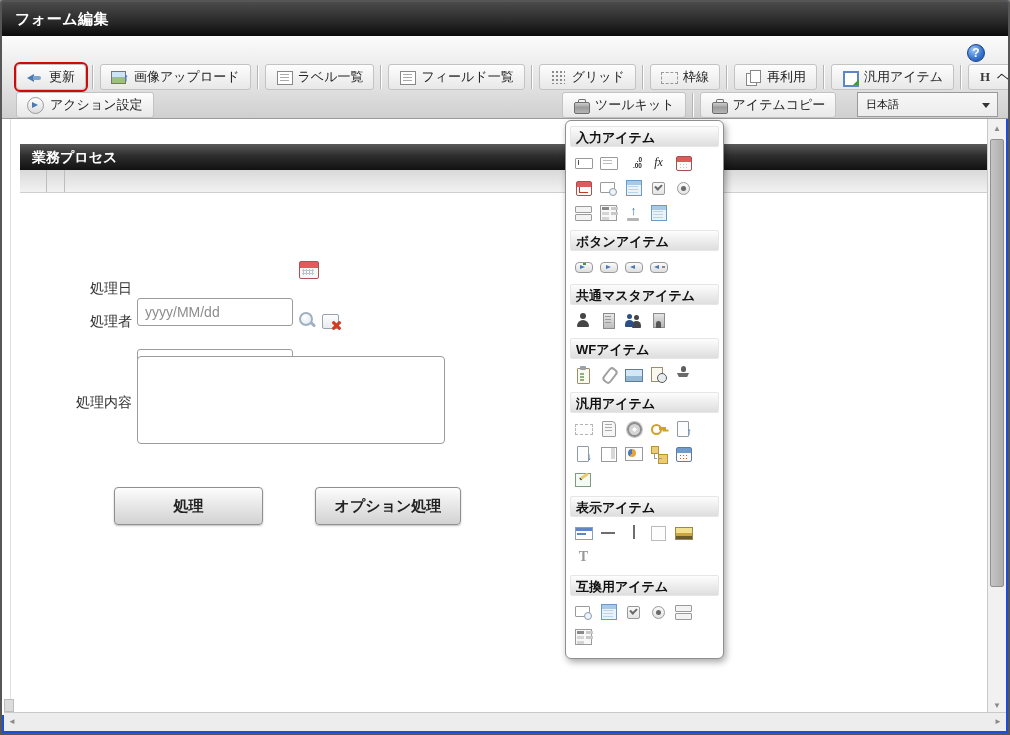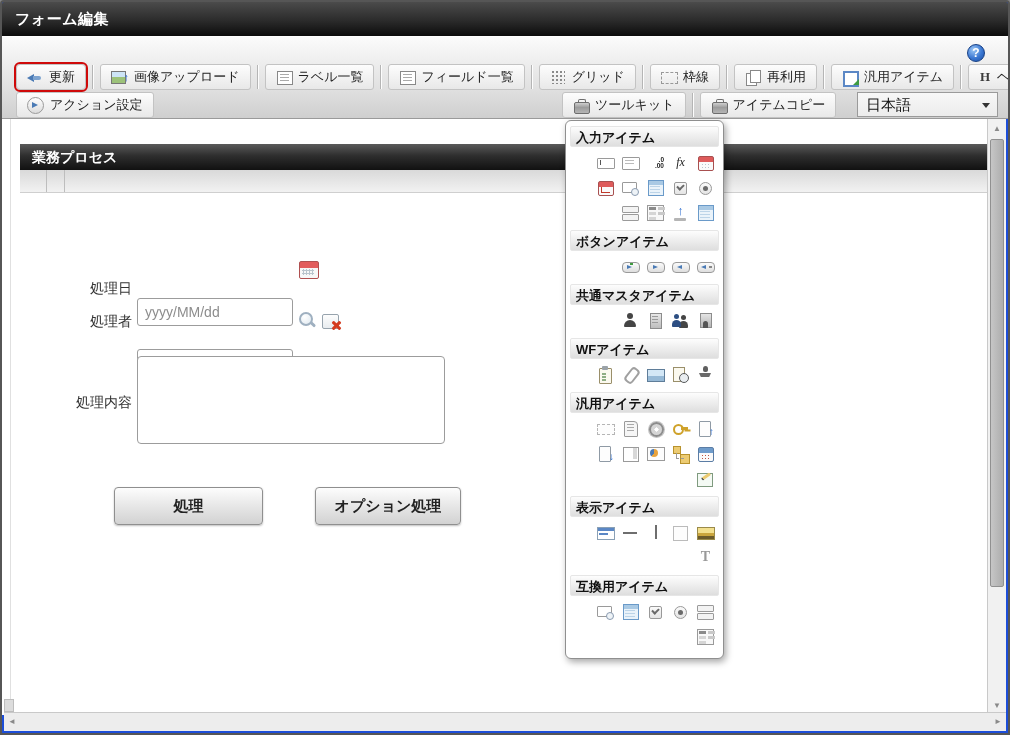--- a/index.html
+++ b/index.html
@@ -19,21 +19,21 @@
     color:#fff; font-size:12px; font-weight:bold; text-align:center; line-height:17px; cursor:pointer; }
   .tb-row { position:absolute; left:14px; right:18px; display:flex; align-items:center; }
   .row1 { top:26px; height:28px; }
   .row2 { top:55px; height:26px; }
   .tb-btn { display:inline-flex; align-items:center; gap:6px; height:26px; padding:0 10px;
     background:linear-gradient(#fdfdfd,#e8e8e8); border:1px solid #c3c3c3; border-radius:3px;
     font-size:13px; color:#222; white-space:nowrap; cursor:pointer; font-family:inherit; }
   .tb-btn.highlight { outline:2px solid #cf0a0a; outline-offset:0px; border-radius:4px; }
   .sep { width:0; height:24px; border-left:1px solid #b5b5b5; border-right:1px solid #fdfdfd; margin:0 6px; }
   .lang-select { position:absolute; left:841px; top:0; width:141px; height:25px;
-    background:linear-gradient(#f7f7f7,#ececec); border:1px solid #9a9a9a; font-size:15px; color:#111;
+    background:linear-gradient(#f7f7f7,#ececec); border:1px solid #9a9a9a; font-size:11px; color:#111;
     line-height:23px; padding-left:8px; cursor:pointer; }
   .lang-caret { position:absolute; right:7px; top:10px; width:0; height:0;
     border-left:4px solid transparent; border-right:4px solid transparent; border-top:5px solid #333; }
 
   
   .tbi { position:relative; display:inline-block; width:16px; height:14px; flex:none; }
   .ic-update::before { content:""; position:absolute; left:0; top:4px; width:0; height:0;
     border-top:4px solid transparent; border-bottom:4px solid transparent; border-right:7px solid #4a7ab5; }
   .ic-update::after { content:""; position:absolute; left:6px; top:6px; width:8px; height:4px; background:#7da3cf; border-radius:0 3px 3px 0; }
   .ic-imgupload { width:17px; }
@@ -101,21 +101,21 @@
   .clear-x { position:absolute; right:0; bottom:0; width:10px; height:10px; }
   .clear-x::before,.clear-x::after { content:""; position:absolute; left:4px; top:0; width:3px; height:11px; background:#d43b1f; border-radius:1px; }
   .clear-x::before { transform:rotate(45deg); }
   .clear-x::after { transform:rotate(-45deg); }
 
   
   .palette { position:absolute; left:563px; top:118px; width:159px; background:#fff; border:1px solid #8f8f8f;
     border-radius:6px; box-shadow:2px 3px 7px rgba(0,0,0,.35); padding:3px 4px 6px; z-index:20; }
   .pal-header { margin:2px 0 1px; height:21px; line-height:21px; padding-left:5px; font-size:13px; font-weight:bold; color:#111;
     background:linear-gradient(#fdfdfd,#dedede); border:1px solid #e6e6e6; border-radius:2px; }
-  .pal-grid { display:flex; flex-wrap:wrap; padding:2px 1px 3px;justify-content:flex-end; }
+  .pal-grid { display:flex; flex-wrap:wrap; padding:2px 1px 3px; }
   .pal-cell { width:25px; height:25px; display:flex; align-items:center; justify-content:center; cursor:pointer; }
   .pic { position:relative; display:inline-block; width:17px; height:17px; }
 
   .ic-textbox::before { content:""; position:absolute; left:0; top:4px; width:16px; height:9px; border:1px solid #9a9a9a; background:#fff; border-radius:1px; }
   .ic-textbox::after { content:""; position:absolute; left:3px; top:6px; width:1px; height:5px; background:#555; }
   .ic-textarea::before { content:""; position:absolute; left:0; top:3px; width:16px; height:11px; border:1px solid #9a9a9a; background:#fff; border-radius:1px; }
   .ic-textarea::after { content:""; position:absolute; left:3px; top:6px; width:9px; height:5px;
     background:repeating-linear-gradient(#bbb 0 1px, transparent 1px 3px); }
   .ic-number { white-space:pre; font-size:6.5px; line-height:6px; font-weight:bold; color:#222; text-align:right; padding-top:3px; }
   .ic-fx { font-family:"Liberation Serif","DejaVu Serif",serif; font-style:italic; font-size:12px; color:#222; line-height:17px; text-align:center; }

